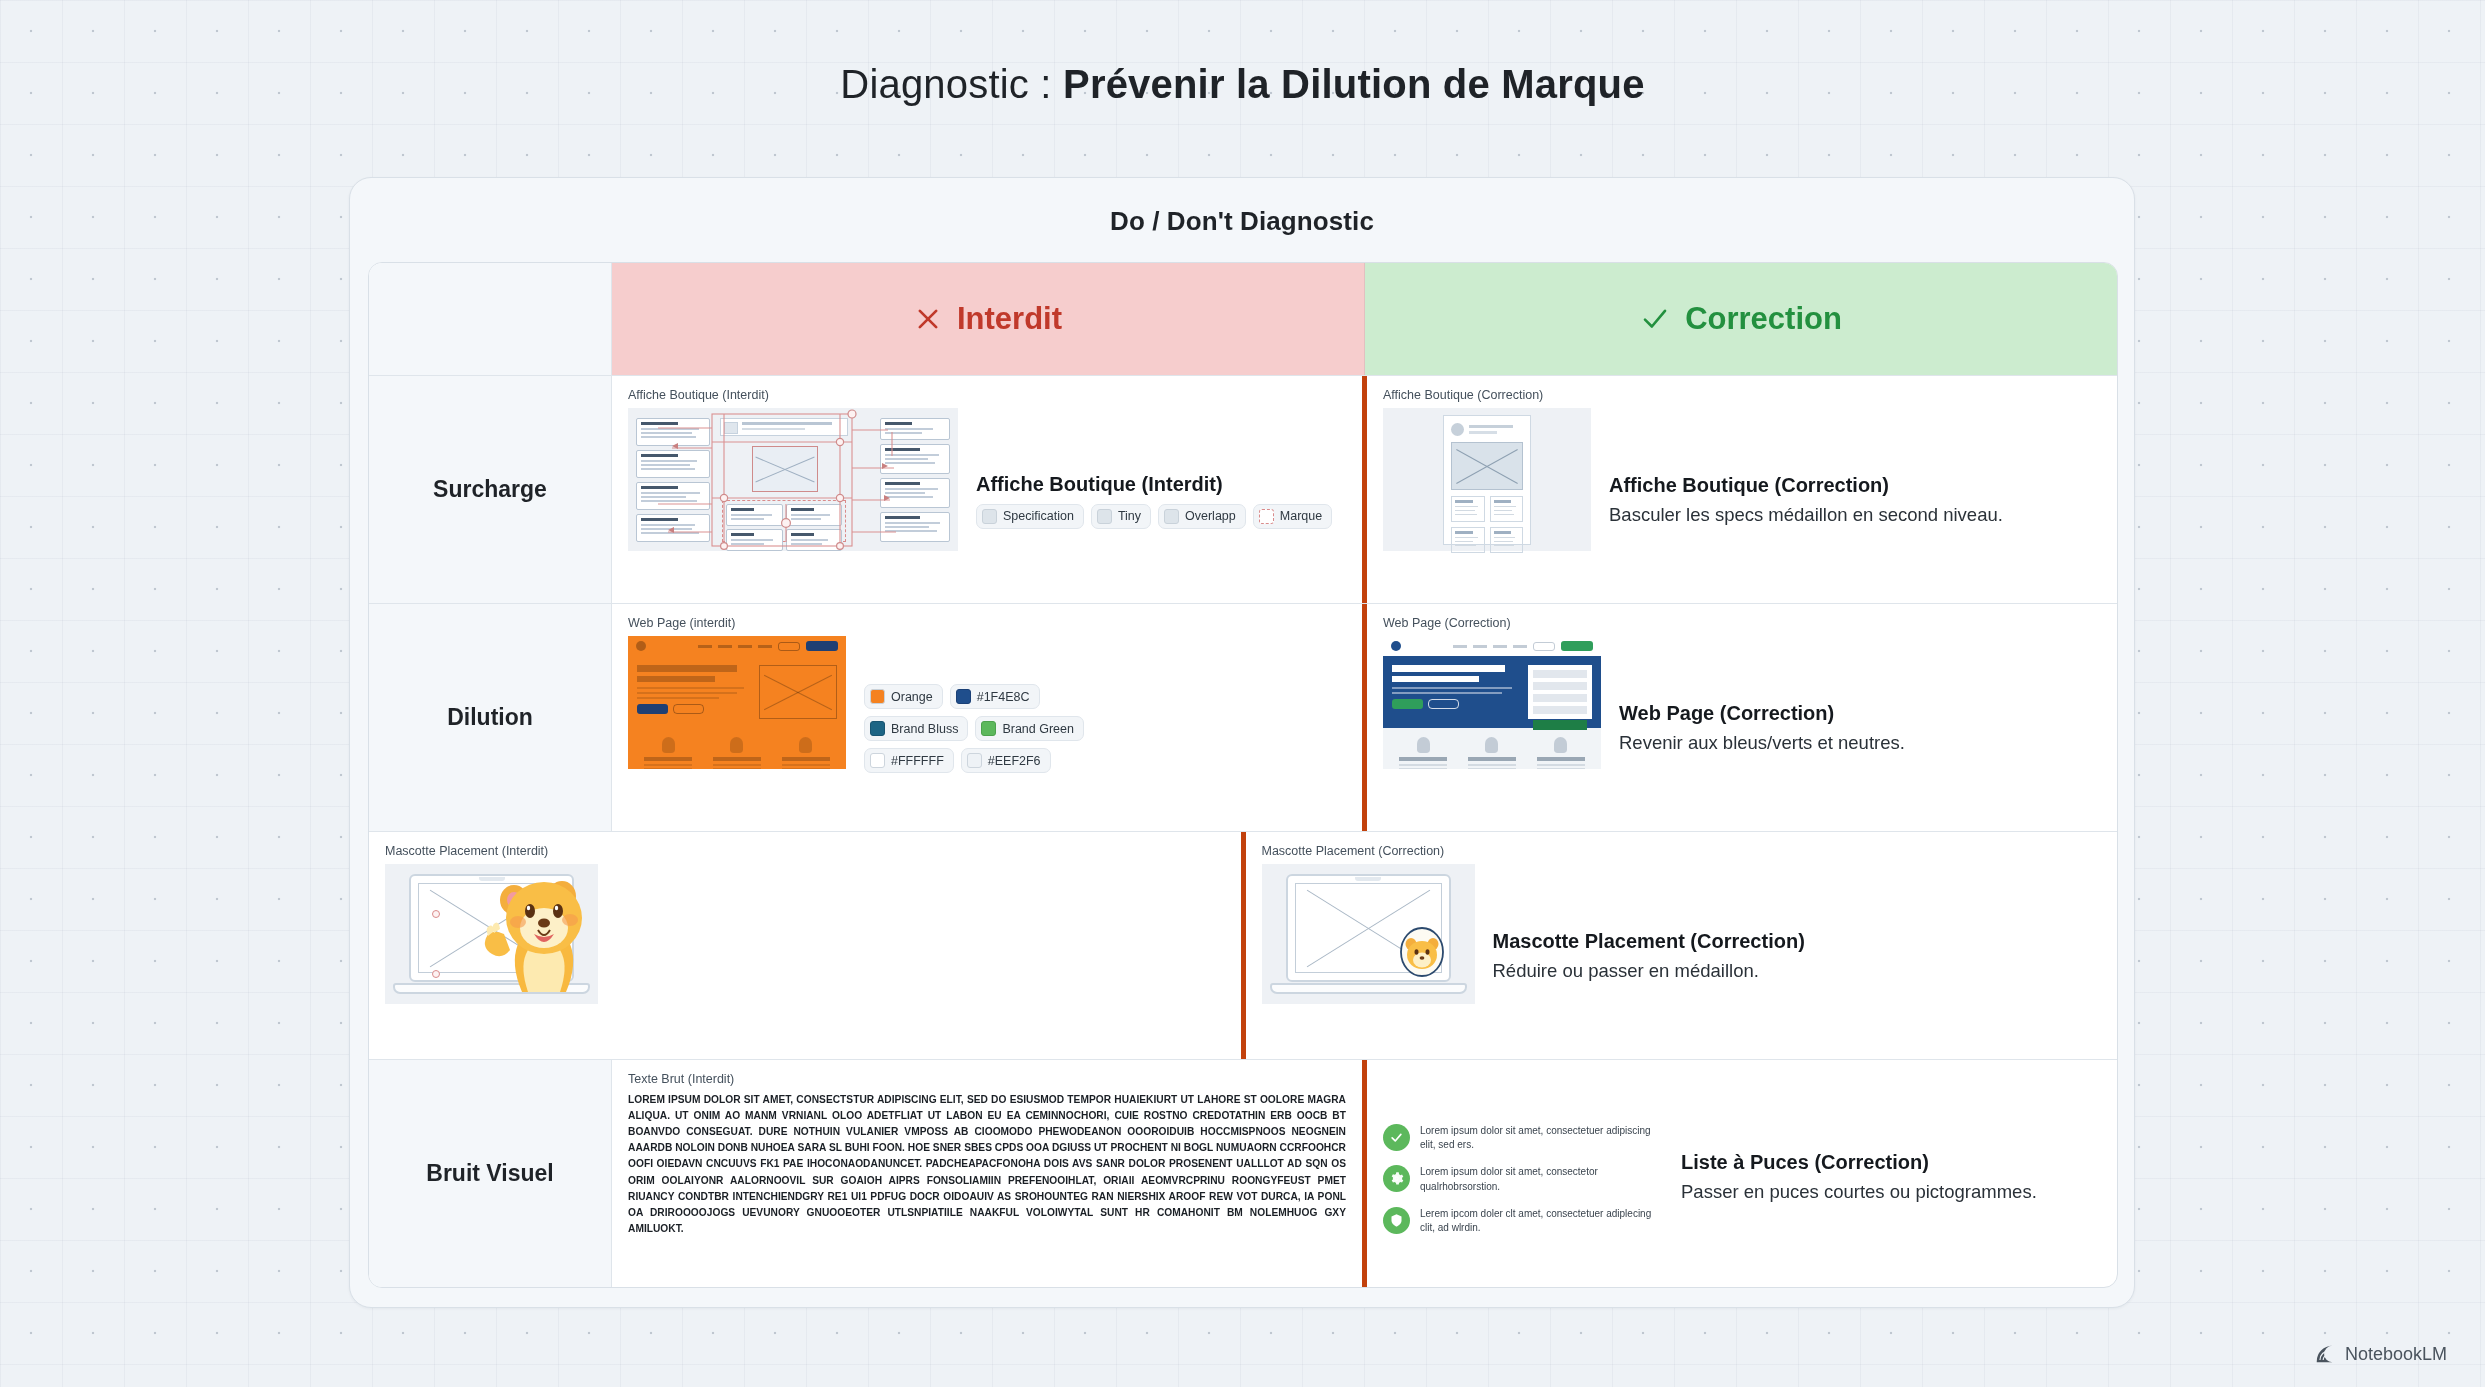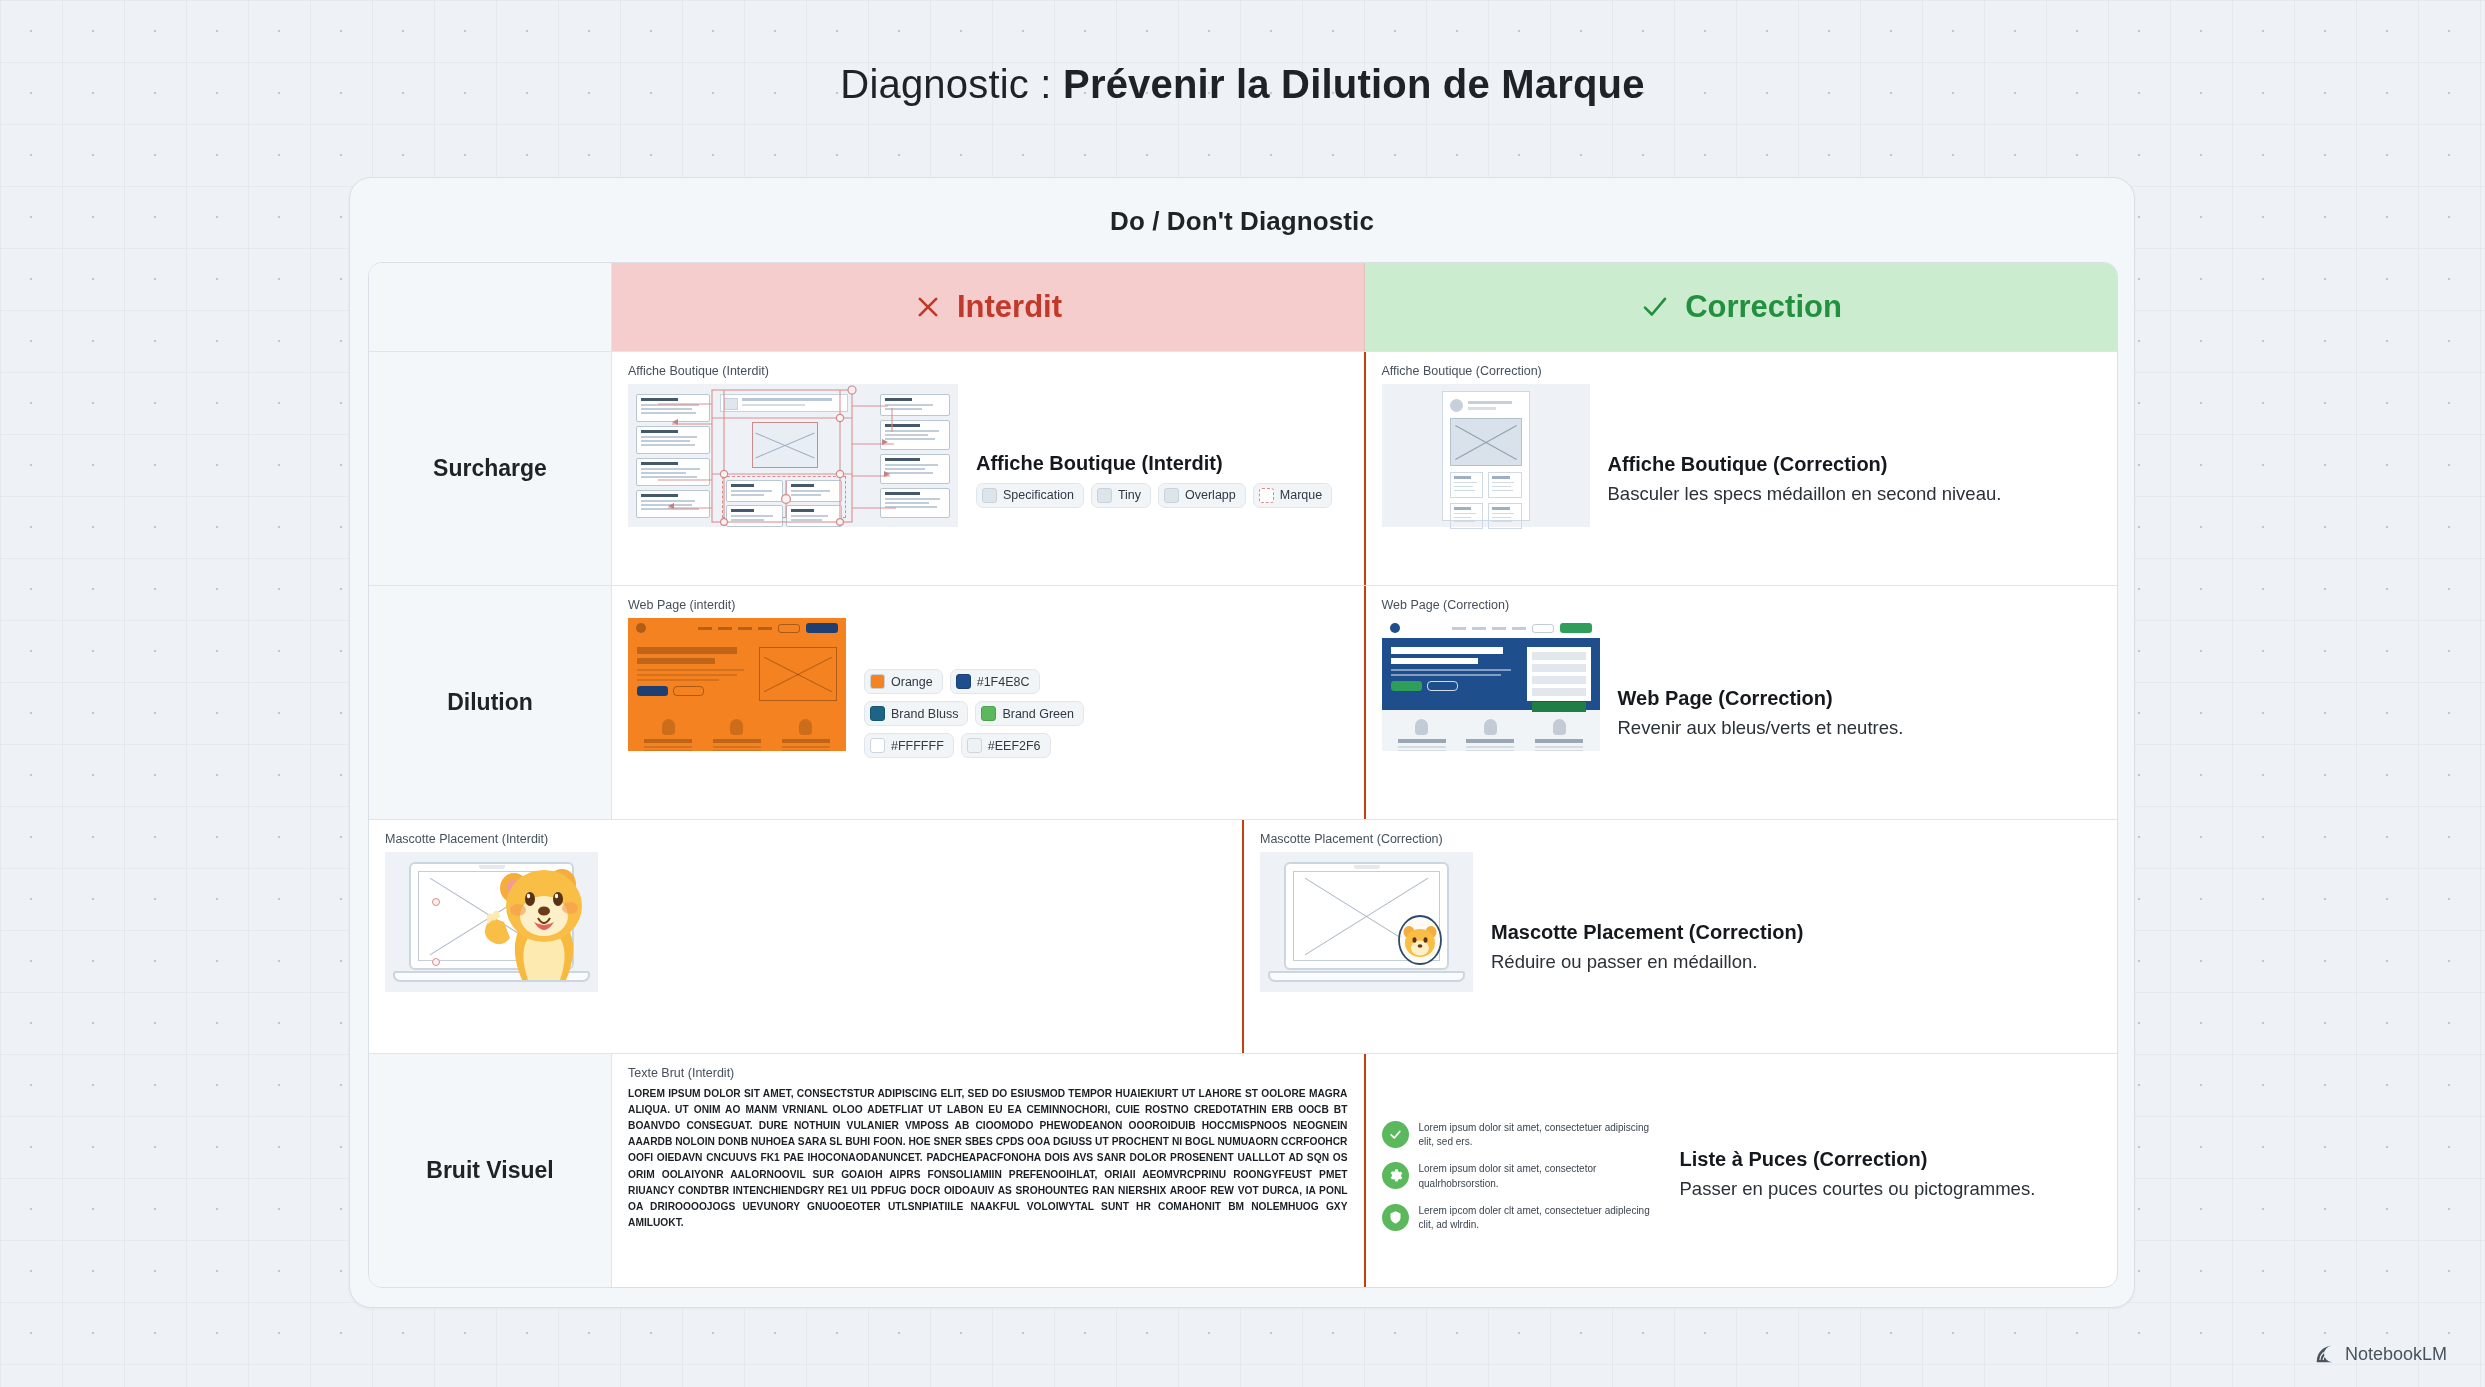--- a/index.html
+++ b/index.html
@@ -53,21 +53,21 @@
     position: absolute;
     left: 18px; top: 84px;
     width: 1750px; height: 1026px;
     border: 1px solid #d9e0e7;
     border-radius: 14px;
     overflow: hidden;
     background: #ffffff;
     display: flex;
     flex-direction: column;
   }
-  .thead { display: flex; height: 88px; flex: none; }
+  .thead { display: flex; height: 112px; flex: none; }
   .th-corner { width: 243px; background: #f4f7fa; border-right: 1px solid #dfe5eb; }
   .th-bad, .th-good {
     flex: 1;
     display: flex; align-items: center; justify-content: center;
     gap: 15px;
     font-size: 31px; font-weight: 700;
   }
   .th-bad  { background: #f6cdcd; color: #c0392b; border-right: 1px solid #e2c0c0; }
   .th-good { background: #cceccf; color: #23903f; }
   .th-bad svg, .th-good svg { flex: none; }
@@ -79,21 +79,21 @@
     border-right: 1px solid #dfe5eb;
     display: flex; align-items: center; justify-content: center;
     font-size: 23px; font-weight: 700; color: #1f2328;
     text-align: center; padding: 0 6px;
   }
   .td-cell {
     flex: 1; min-width: 0;
     padding: 12px 16px 10px 16px;
     display: flex; flex-direction: column;
   }
-  .td-bad { border-right: 2px solid #c2410c; }
+  .td-bad { border-right: 5px solid #c2410c; }
   .cell-caption {
     font-size: 12.5px; color: #44505c; margin-bottom: 6px; flex: none;
   }
   .cell-body { display: flex; flex: 1; min-height: 0; gap: 18px; align-items: flex-start; }
 
   .desc { flex: 1; min-width: 0; align-self: center; }
   .desc-title { font-size: 20px; font-weight: 700; color: #15191e; margin-bottom: 6px; }
   .desc-text  { font-size: 18.5px; color: #2a3138; line-height: 1.34; }
 
   

